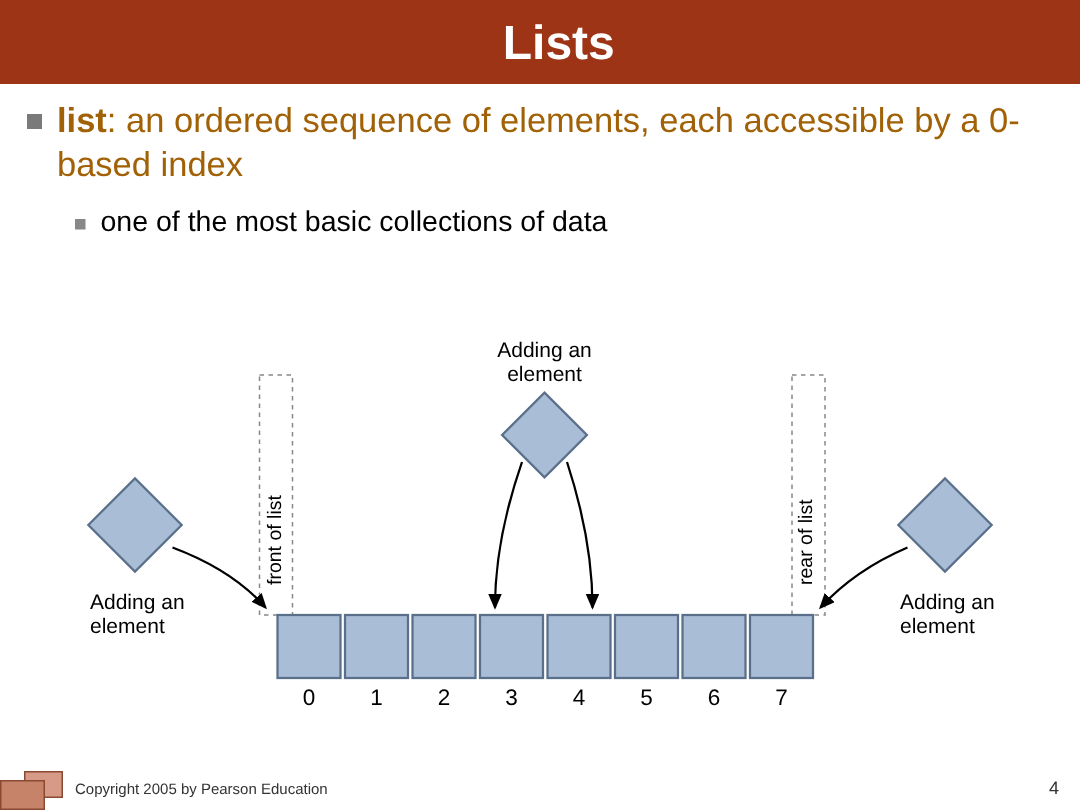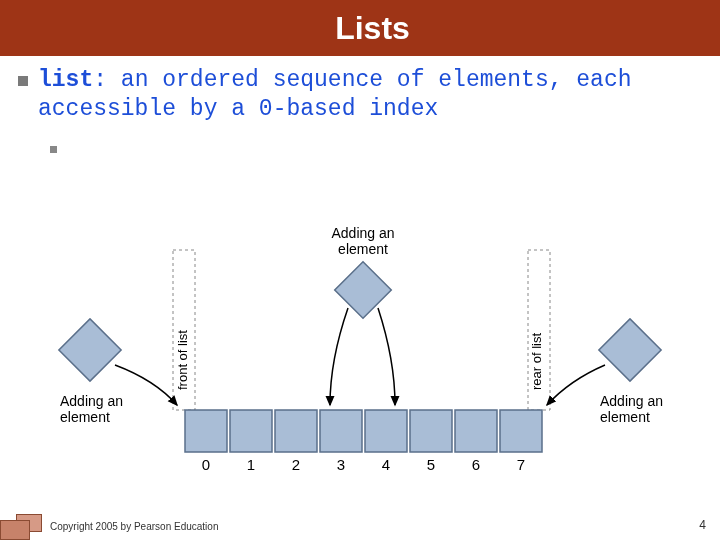--- a/index.html
+++ b/index.html
@@ -43,22 +43,21 @@
   }
   .bullet-sq.small {
     width: 7px;
     height: 7px;
     margin-top: 8px;
     background: #888;
   }
   .main-line {
     font-size: 23px;
     line-height: 1.25;
-    color: #1d4ed8;
-    font-family: Liberation Mono, monospace;
+    color: #a16207;
   }
   .main-line .term {
     font-weight: bold;
   }
   .sub-block {
     margin-left: 32px;
   }
   .sub-line {
     font-size: 19px;
     color: #000;
@@ -116,20 +115,21 @@
 <div class="content">
   <div class="bullet-row">
     <div class="bullet-sq"></div>
     <div class="main-line">
       <span class="term">list</span><span>: an ordered sequence of elements, each accessible by a 0-based index</span>
     </div>
   </div>
   <div class="sub-block">
     <div class="bullet-row">
       <div class="bullet-sq small"></div>
+      <div class="sub-line">one of the most basic collections of data</div>
     </div>
   </div>
 </div>
 
 <svg class="diagram" viewBox="0 0 660 280">
   <defs>
     <marker id="arrowhead" markerWidth="8" markerHeight="8" refX="6" refY="3" orient="auto">
       <path d="M0,0 L7,3 L0,6 Z" fill="#000"></path>
     </marker>
   </defs>

